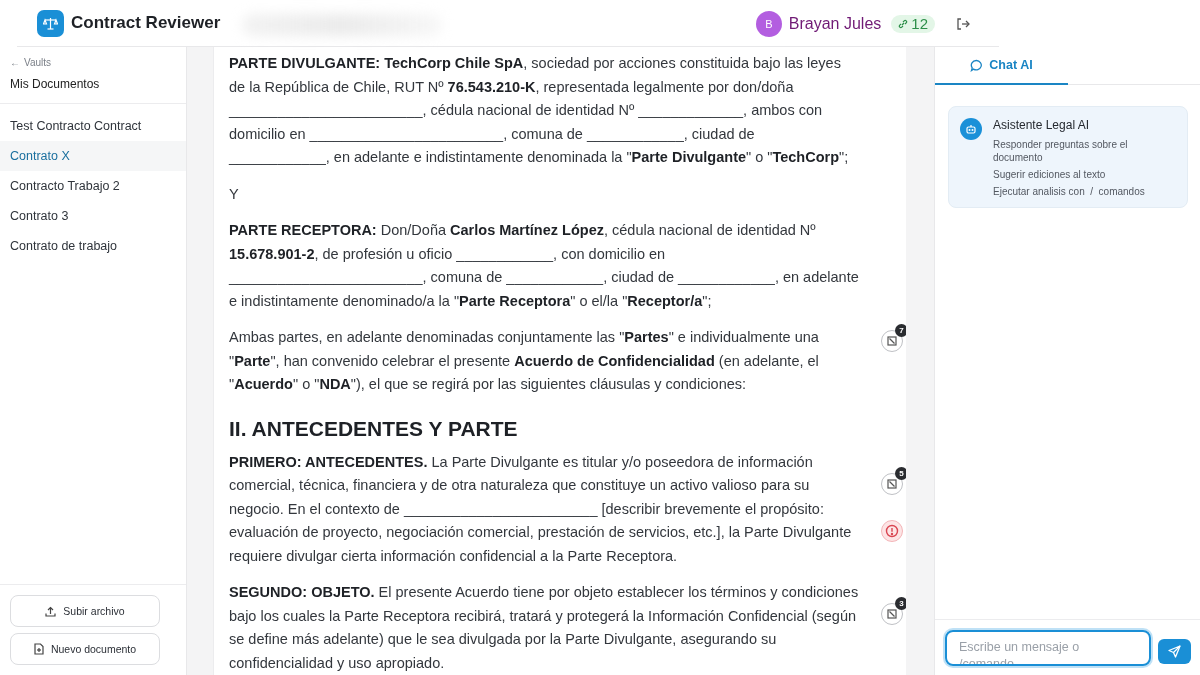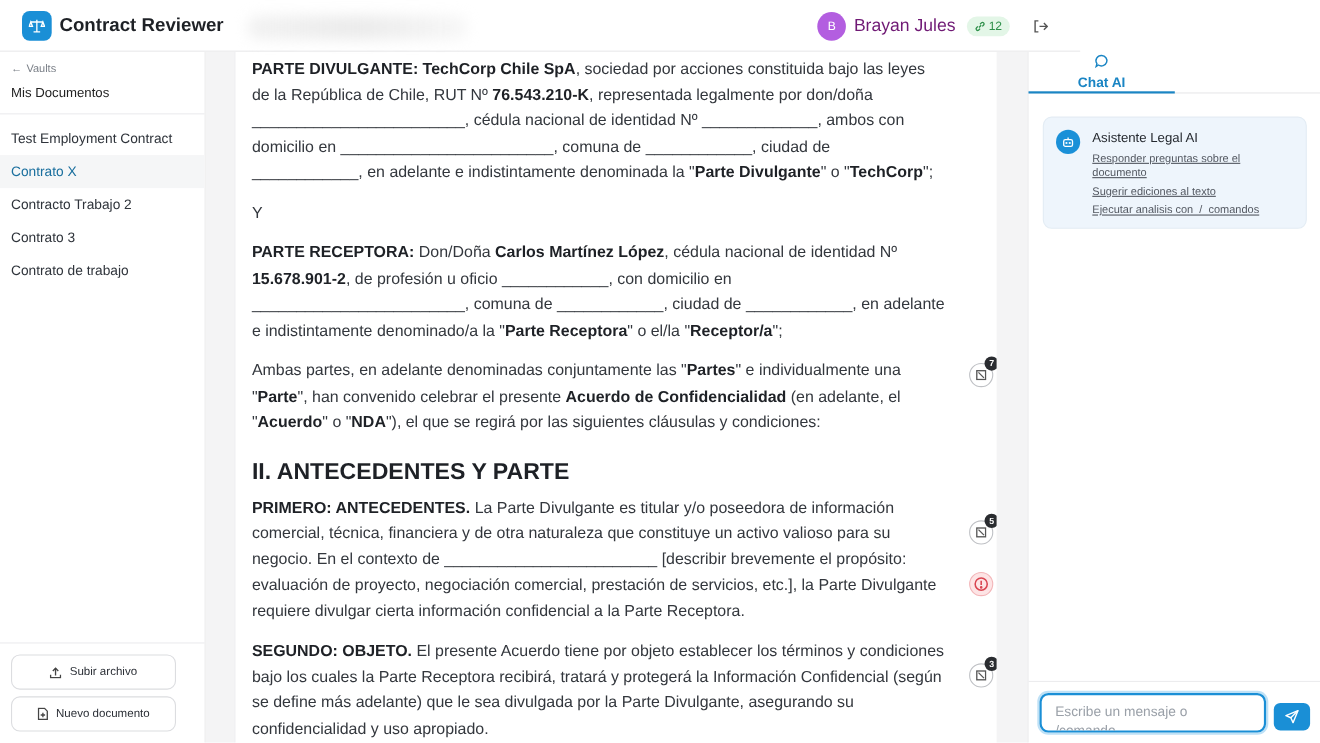--- a/index.html
+++ b/index.html
@@ -1,26 +1,26 @@
 <!DOCTYPE html>
 <html><head>
 <meta charset="utf-8">
 <style>
   * { box-sizing: border-box; margin: 0; padding: 0; }
   html, body { width: 1200px; height: 675px; overflow: hidden; background: #fff; font-family: "Liberation Sans", "DejaVu Sans", sans-serif; color: #1f2328; }
 
   
-  .header { position: absolute; left: 0; top: 0; width: 982px; height: 47px; background: #fff; border-bottom: 1px solid #e8e8ea; display: flex; align-items: center; z-index: 5; }
+  .header { position: absolute; left: 17px; top: 0; width: 982px; height: 47px; background: #fff; border-bottom: 1px solid #e8e8ea; display: flex; align-items: center; z-index: 5; }
   .logo { width: 27px; height: 27px; border-radius: 7px; background: #1a8fd6; margin-left: 20px; display: flex; align-items: center; justify-content: center; }
   .app-title { margin-left: 7px; font-size: 17px; font-weight: bold; color: #1e2126; }
   .header-blur { position: absolute; left: 225px; top: 14px; width: 200px; height: 22px; border-radius: 10px; background: linear-gradient(90deg, rgba(230,230,230,0.5), rgba(230,230,230,0.8), rgba(230,230,230,0.3)); filter: blur(6px); }
   .header-right { position: absolute; right: 0; top: 0; height: 47px; display: flex; align-items: center; }
   .avatar { width: 26px; height: 26px; border-radius: 50%; background: #b35ee0; color: #fff; font-size: 11px; display: flex; align-items: center; justify-content: center; }
   .user-name { margin-left: 7px; font-size: 16px; color: #701a75; }
-  .credits { margin-left: 10px; height: 18px; padding: 0 7px; border-radius: 9px; background: #e3f6e7; color: #2d8f49; font-size: 11px; display: flex; align-items: center; gap: 3px; }
+  .credits { margin-left: 10px; height: 18px; padding: 0 7px; border-radius: 9px; background: #e3f6e7; color: #2d8f49; font-size: 15px; display: flex; align-items: center; gap: 3px; }
   .logout { margin-left: 20px; margin-right: 28px; width: 16px; height: 16px; display: flex; align-items: center; justify-content: center; }
 
   
   .sidebar { position: absolute; left: 0; top: 47px; width: 187px; height: 628px; border-right: 1px solid #e8e8ea; background: #fff; }
   .vaults-link { position: absolute; left: 10px; top: 10px; font-size: 10px; color: #7a7f87; display: flex; align-items: center; gap: 4px; }
   .sidebar-title { position: absolute; left: 10px; top: 30px; font-size: 12px; color: #222; }
   .sidebar-sep { position: absolute; left: 0; top: 56px; width: 186px; border-top: 1px solid #ececee; }
   .doc-list { position: absolute; left: 0; top: 64px; width: 186px; }
   .doc-item { height: 30px; padding-left: 10px; display: flex; align-items: center; font-size: 12.5px; color: #2f343b; cursor: pointer; }
   .doc-item.active { background: #f5f6f7; color: #1a6f9e; }
@@ -38,26 +38,26 @@
   .doc-inner b { color: #1e2126; margin-top: 28px; }
   .doc-inner h2 { font-size: 21px; font-weight: bold; color: #1e2126; line-height: 28px; margin: 18px 0 8px; }
   .annot-col { position: absolute; left: 873px; top: 47px; width: 33px; height: 628px; background: #fff; }
   .annot { position: absolute; left: 881px; width: 22px; height: 22px; border-radius: 50%; border: 1.5px solid #bfc1c5; background: #fff; display: flex; align-items: center; justify-content: center; cursor: pointer; }
   .annot .badge { position: absolute; right: -6px; top: -7px; width: 13px; height: 13px; border-radius: 50%; background: #2a2c30; color: #fff; font-size: 8px; font-weight: bold; display: flex; align-items: center; justify-content: center; }
   .annot.alert { border: 1.5px solid #f3b5b8; background: #fde4e5; }
 
   
   .right-panel { position: absolute; left: 934px; top: 47px; width: 266px; height: 628px; background: #fff; border-left: 1px solid #e8e8ea; }
   .tabs { position: absolute; left: 0; top: 0; width: 266px; height: 38px; border-bottom: 1px solid #e8e8ea; display: flex; }
-  .tab { width: 133px; height: 38px; display: flex; align-items: center; justify-content: center; gap: 6px; font-size: 12.5px; color: #6b7078; cursor: pointer; flex-direction: column; }
+  .tab { width: 133px; height: 38px; display: flex; align-items: center; justify-content: center; gap: 6px; font-size: 12.5px; color: #6b7078; cursor: pointer; }
   .tab.active { color: #1a85c4; border-bottom: 2px solid #1a85c4; font-weight: bold; }
   .assistant-card { position: absolute; left: 13px; top: 59px; width: 240px; height: 102px; border: 1px solid #e3ecf4; border-radius: 8px; background: #eef5fc; }
   .bot-icon { position: absolute; left: 11px; top: 11px; width: 22px; height: 22px; border-radius: 50%; background: #1a90d8; display: flex; align-items: center; justify-content: center; }
   .card-title { position: absolute; left: 44px; top: 11px; font-size: 12px; color: #25292f; }
-  .card-line { position: absolute; left: 44px; font-size: 10px; color: #535861; line-height: 13px; width: 185px; text-decoration: underline; }
+  .card-line { position: absolute; left: 44px; font-size: 10px; color: #535861; line-height: 13px; width: 185px; }
   .composer-sep { position: absolute; left: 0; top: 572px; width: 266px; border-top: 1px solid #ececee; }
   .composer { position: absolute; left: 10px; top: 583px; width: 206px; height: 36px; border: 2px solid #1a8fd6; border-radius: 8px; box-shadow: 0 0 0 2px #bfe1f6; overflow: hidden; }
   .composer textarea { width: 100%; height: 100%; border: none; outline: none; resize: none; padding: 7px 12px; font-size: 12.5px; line-height: 17px; color: #333; font-family: "Liberation Sans", sans-serif; background: transparent; }
   .composer textarea::placeholder { color: #9aa0a8; }
   .send-btn { position: absolute; left: 223px; top: 592px; width: 33px; height: 25px; border-radius: 6px; background: #1a8fd6; display: flex; align-items: center; justify-content: center; cursor: pointer; }
 </style>
 </head>
 <body>
 
 <div class="header">
@@ -94,21 +94,21 @@
 </div>
 
 <div class="sidebar">
   <div class="vaults-link">
     <span>←</span>
     <span>Vaults</span>
   </div>
   <div class="sidebar-title">Mis Documentos</div>
   <div class="sidebar-sep"></div>
   <div class="doc-list">
-    <div class="doc-item">Test Employment Contract</div>
+    <div class="doc-item">Test Contracto Contract</div>
     <div class="doc-item active">Contrato X</div>
     <div class="doc-item">Contracto Trabajo 2</div>
     <div class="doc-item">Contrato 3</div>
     <div class="doc-item">Contrato de trabajo</div>
   </div>
   <div class="sidebar-bottom"></div>
   <div class="side-btn" style="top:548px">
     <svg width="11" height="11" viewBox="0 0 11 11" fill="none" stroke="#444" stroke-width="1.2">
         <path d="M5.5 8 V1.5"></path>
         <path d="M3 4 L5.5 1.5 L8 4"></path>

